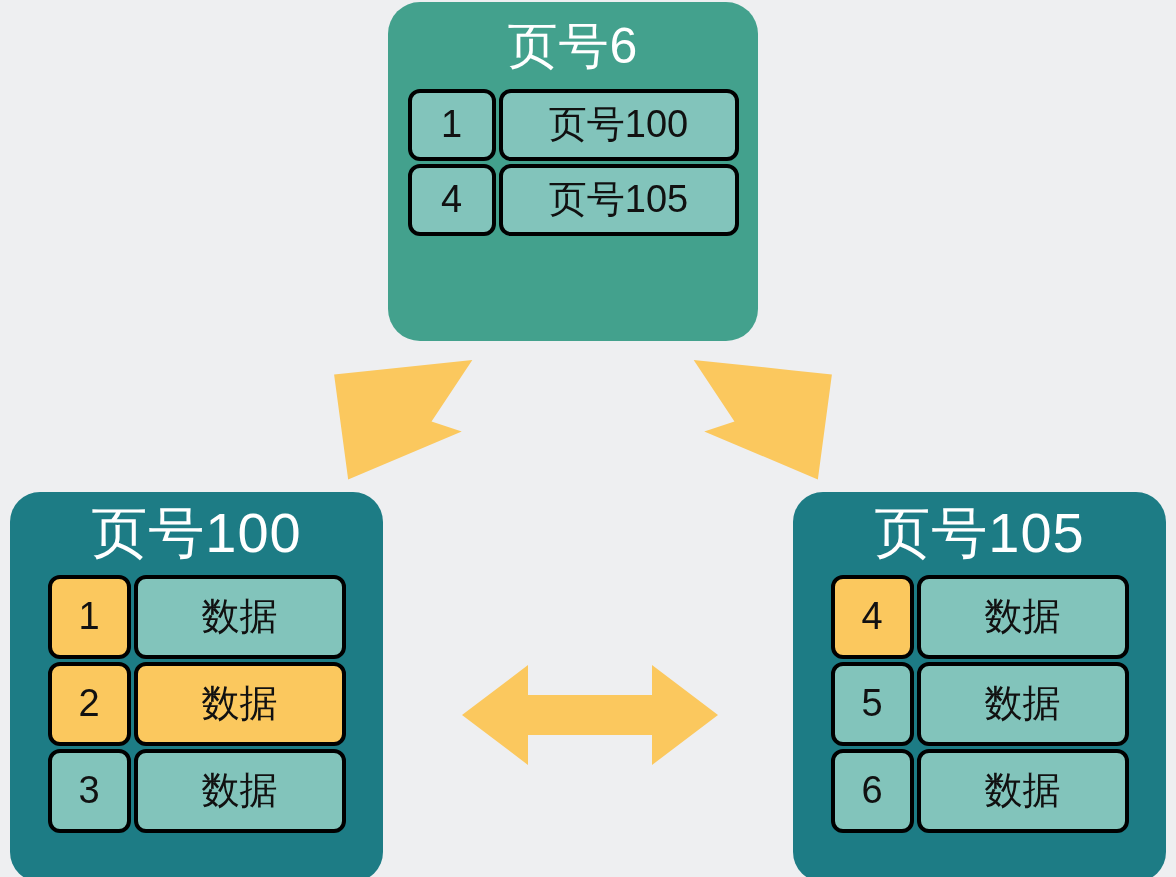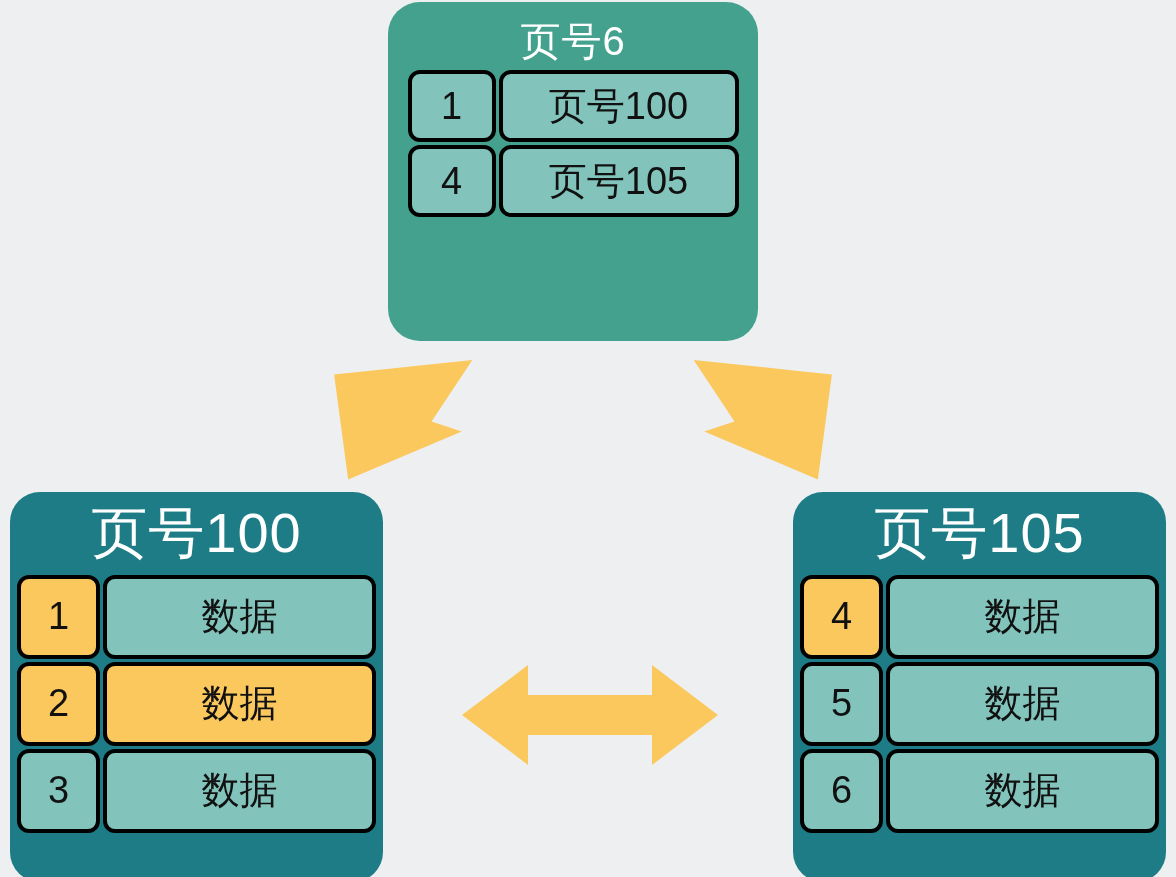--- a/index.html
+++ b/index.html
@@ -54,21 +54,21 @@
     padding-top: 12px;
   }
 
   .node-title {
     color: #ffffff;
     font-weight: 300;
     letter-spacing: 1px;
     line-height: 1.05;
     white-space: nowrap;
   }
-  .node-root .node-title { font-size: 40px; margin-bottom: 8px; text-align: right; }
+  .node-root .node-title { font-size: 50px; margin-bottom: 16px; text-align: right; }
   .node-left .node-title,
   .node-right .node-title { font-size: 56px; margin-bottom: 12px; }
 
   
   .slots {
     display: flex;
     flex-direction: column;
     gap: 3px;
   }
   .slot-row {
@@ -104,21 +104,21 @@
 
   
   .node-left .cell-key,
   .node-right .cell-key {
     width: 83px;
     height: 84px;
     font-size: 38px;
   }
   .node-left .cell-val,
   .node-right .cell-val {
-    width: 273px;
+    width: 212px;
     height: 84px;
     font-size: 38px;
   }
 
   
   .arrow {
     position: absolute;
   }
   .arrow-down-left  { left: 332px; top: 354px; width: 170px; height: 126px; }
   .arrow-down-right { left: 664px; top: 354px; width: 170px; height: 126px; }

